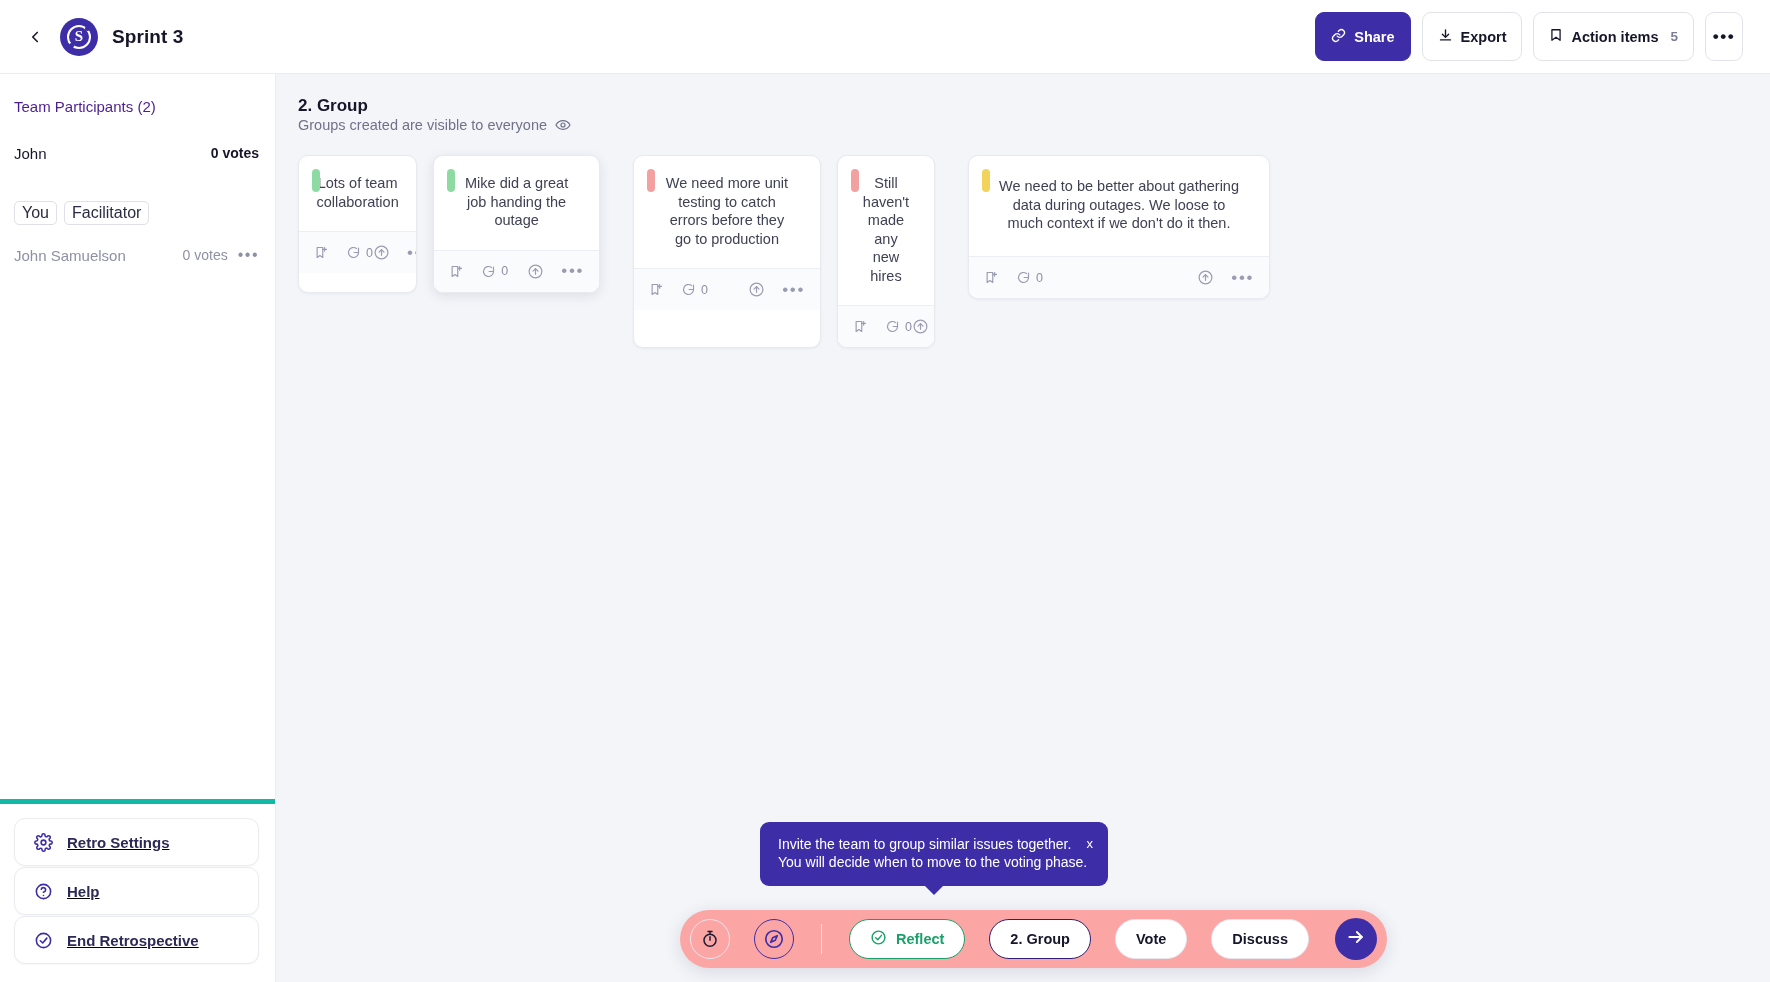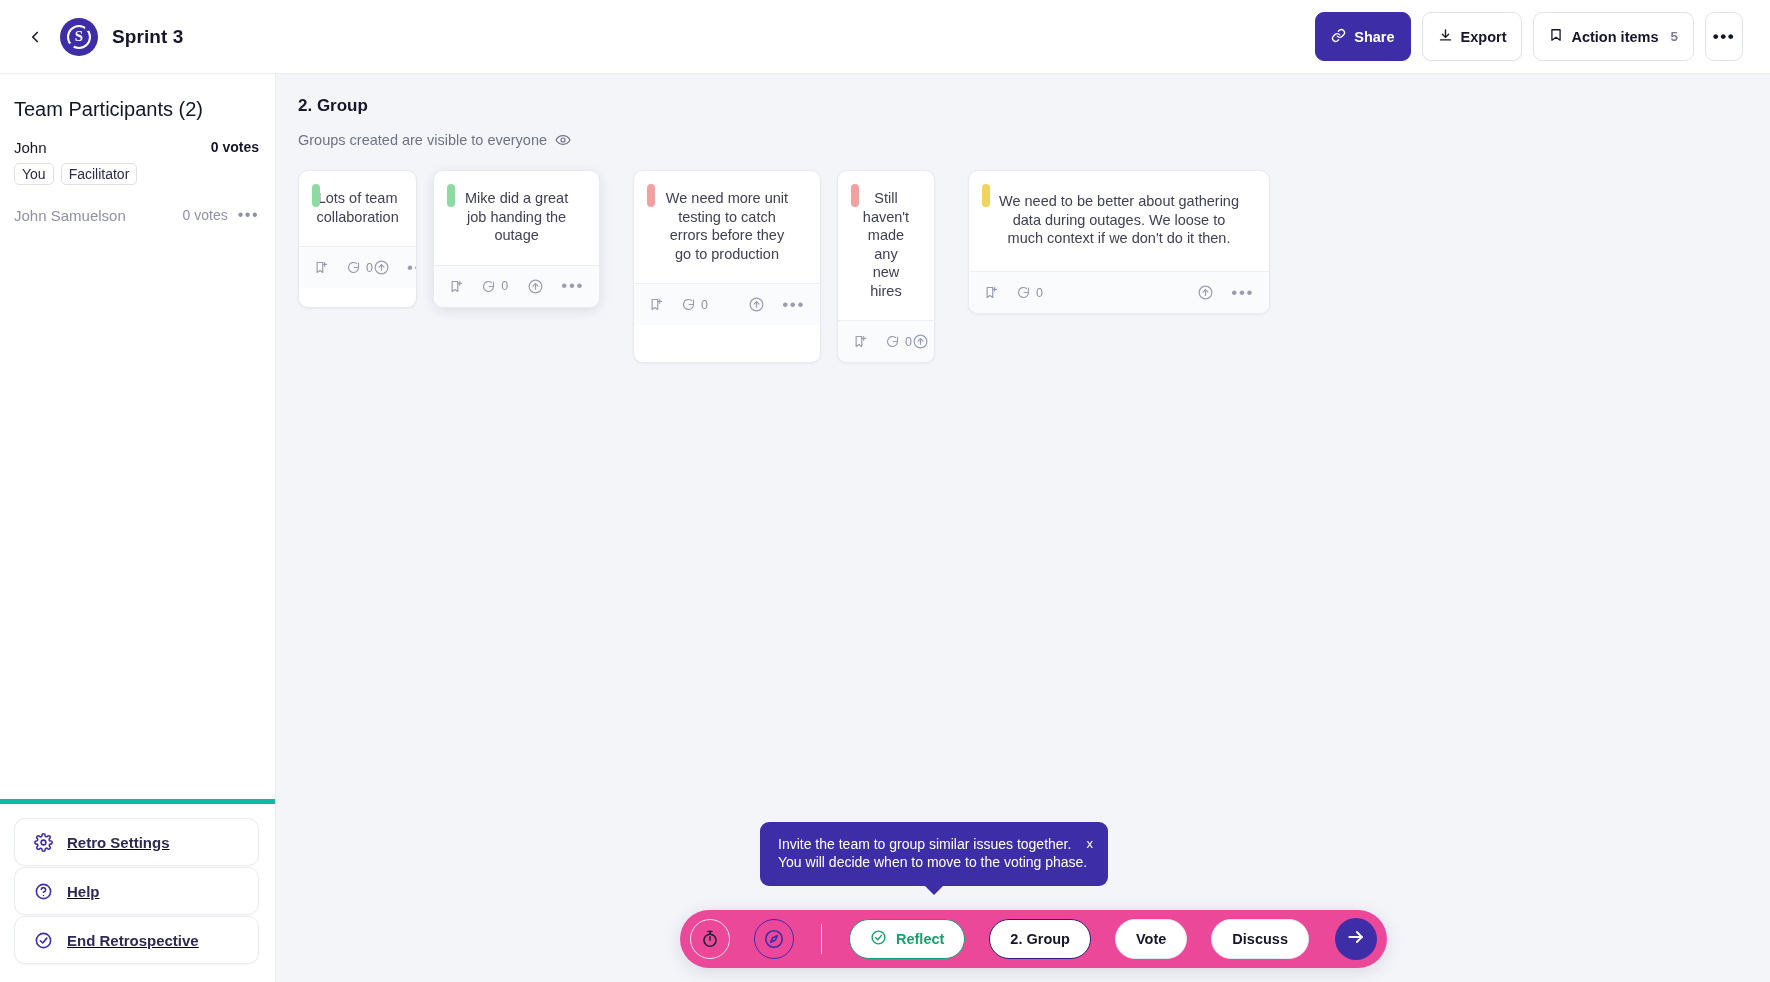--- a/index.html
+++ b/index.html
@@ -49,48 +49,48 @@
 
   
   .body { flex: 1; display: flex; min-height: 0; }
 
   
   .sidebar {
     width: 276px; flex: 0 0 276px; background: #ffffff;
     border-right: 1px solid #ebecf1; display: flex; flex-direction: column;
   }
   .sb-top { padding: 24px 16px 0 14px; flex: 1; min-height: 0; }
-  .sb-heading { font-size: 20px; color: #0f172a; margin-bottom: 18px; padding-left: 0px; }
+  .sb-heading { font-size: 15px; color: #4c1d95; margin-bottom: 30px; padding-left: 0px; }
   .participant { margin-bottom: 22px; }
   .p-row { display: flex; align-items: flex-start; justify-content: space-between; }
   .p-name { font-size: 15px; color: #16162b; }
   .p-name.muted { color: #8e90a6; }
   .p-votes { font-size: 14px; font-weight: bold; color: #16162b; white-space: nowrap; }
   .p-votes.muted { color: #8e90a6; font-weight: normal; }
   .p-right { display: flex; align-items: center; gap: 10px; }
   .tagrow { display: flex; gap: 7px; margin-top: 7px; }
   .tag {
     border: 1px solid #dfe0e8; border-radius: 5px; padding: 2px 7px;
-    font-size: 14px; color: #2b2b44; background: #fff;
+    font-size: 16px; color: #2b2b44; background: #fff; margin-top: 32px;
   }
   .p-more { color: #8e90a6; font-size: 16px; letter-spacing: 1.5px; cursor: pointer; line-height: 10px; }
 
   .sb-bottom { border-top: 5px solid #14b8a6; padding: 14px 16px 18px 14px; display: flex; flex-direction: column; gap: 1px; text-decoration: underline; }
   .sb-item {
     height: 48px; border: 1px solid #ebecf1; border-radius: 11px; background: #fff;
     display: flex; align-items: center; gap: 14px; padding: 0 18px;
     font-size: 15px; font-weight: bold; color: #2d2a55; cursor: pointer;
     box-shadow: 0 1px 2px rgba(20,20,50,.035);
   }
   .sb-item .ic { width: 20px; height: 20px; display: flex; align-items: center; justify-content: center; color: #3d2ea8; }
 
   
   .main { flex: 1; background: #f4f5f9; position: relative; overflow: hidden; padding: 22px 0 0 22px; }
   .phase-title { font-size: 17px; font-weight: bold; color: #16162b; }
-  .phase-sub { font-size: 14.5px; color: #6f7288; margin-top: 16px; display: flex; align-items: center; gap: 8px; }
+  .phase-sub { font-size: 14.5px; color: #6f7288; margin-top: 1px; display: flex; align-items: center; gap: 8px; }
   .eye { width: 16px; height: 16px; display: inline-flex; align-items: center; justify-content: center; color: #6f7288; cursor: pointer; }
 
   .board { display: flex; gap: 33px; margin-top: 22px; align-items: flex-start; }
   .column { display: flex; flex-direction: row; gap: 16px; width: 302px; }
 
   .card {
     background: #ffffff; border: 1px solid #e9eaf0; border-radius: 10px;
     box-shadow: 0 1px 3px rgba(25,25,60,.05); overflow: hidden; position: relative;
   }
   .card.ghost { box-shadow: 0 3px 12px rgba(25,25,60,.10); }
@@ -117,21 +117,21 @@
   .tooltip:after {
     content: ""; position: absolute; left: 50%; bottom: -9px; transform: translateX(-50%);
     border-left: 10px solid transparent; border-right: 10px solid transparent;
     border-top: 10px solid #3d2ea8;
   }
   .tt-close { position: absolute; right: 15px; top: 13px; font-size: 13px; cursor: pointer; color: #fff; }
 
   
   .phasebar {
     position: absolute; left: 680px; bottom: 14px; height: 58px;
-    background: #ec4899; border-radius: 29px; box-shadow: 0 4px 18px rgba(25,25,60,.12);
+    background: #fca5a5; border-radius: 29px; box-shadow: 0 4px 18px rgba(25,25,60,.12);
     display: flex; align-items: center; gap: 24px; padding: 0 10px;
   }
   .circ-btn {
     width: 40px; height: 40px; border-radius: 50%; border: 1.6px solid #e6e7ee;
     display: flex; align-items: center; justify-content: center; cursor: pointer; color: #1d1d33;
   }
   .circ-btn.accent { border-color: #3d2ea8; color: #3d2ea8; }
   .vdiv { width: 1px; height: 30px; background: #e8e9f0; margin: 0 3px; }
   .phase-chip {
     height: 40px; border-radius: 21px; border: 1.6px solid #e6e7ee; background: #fff;

